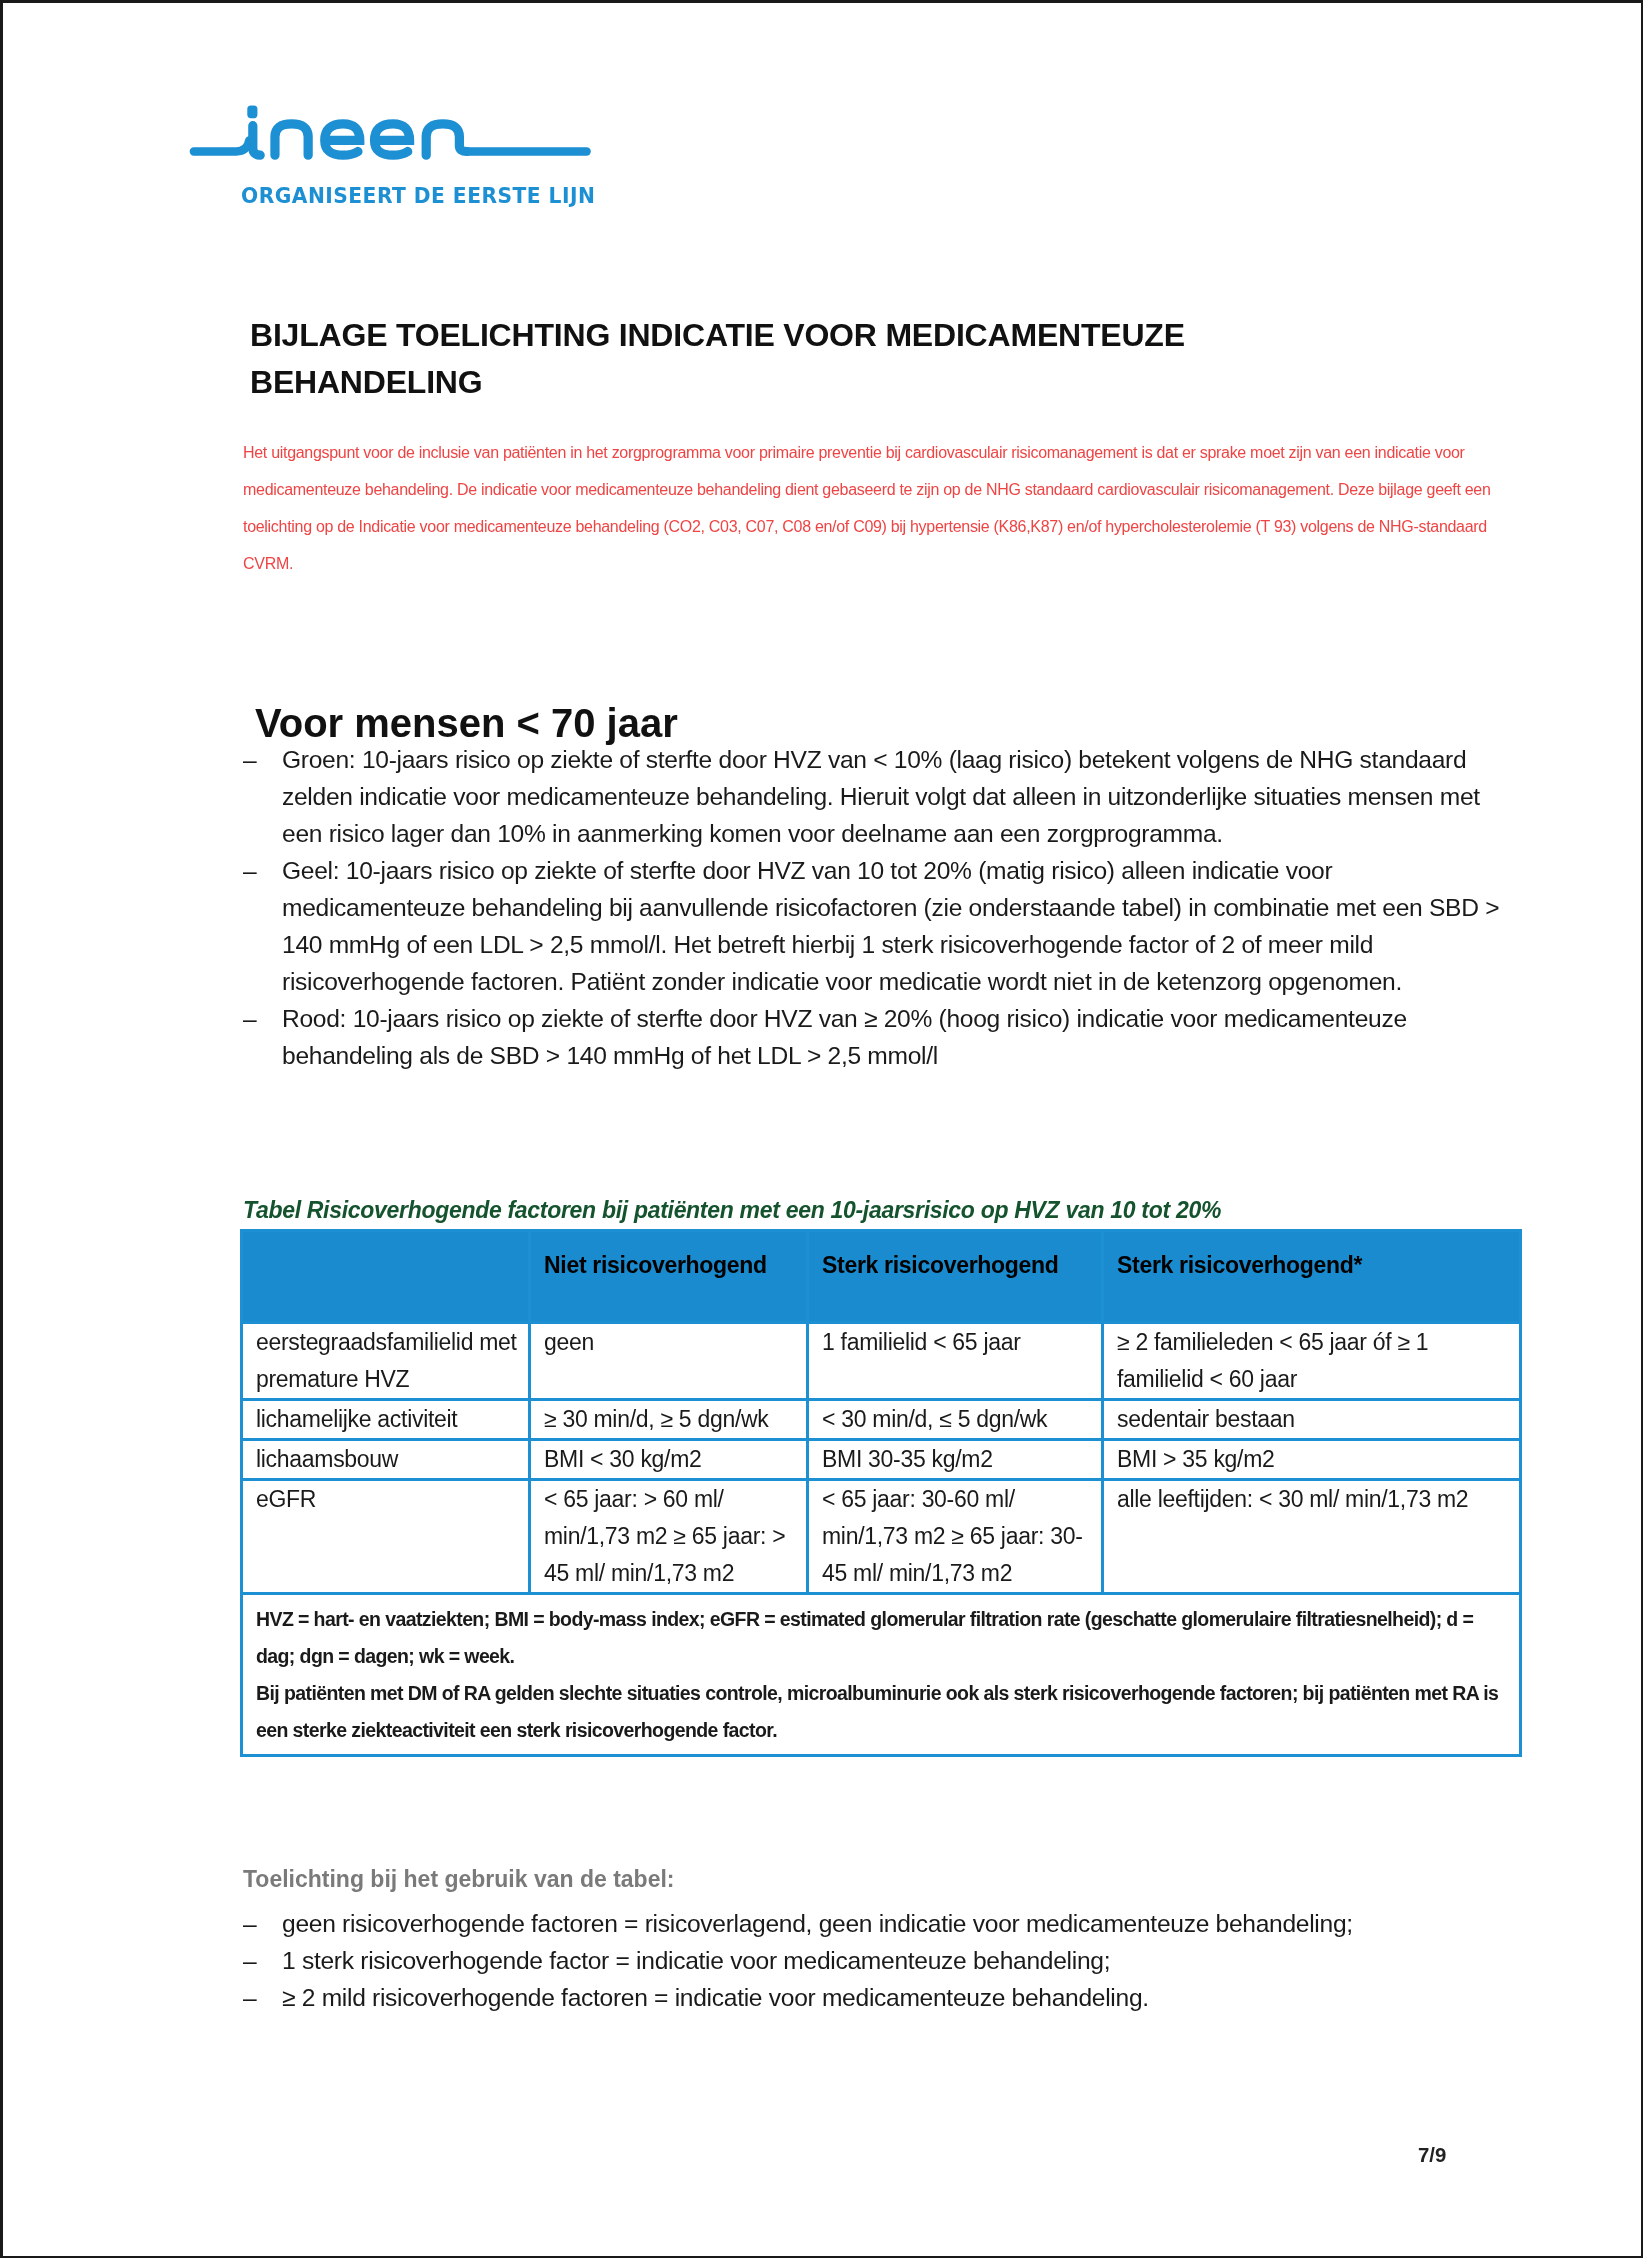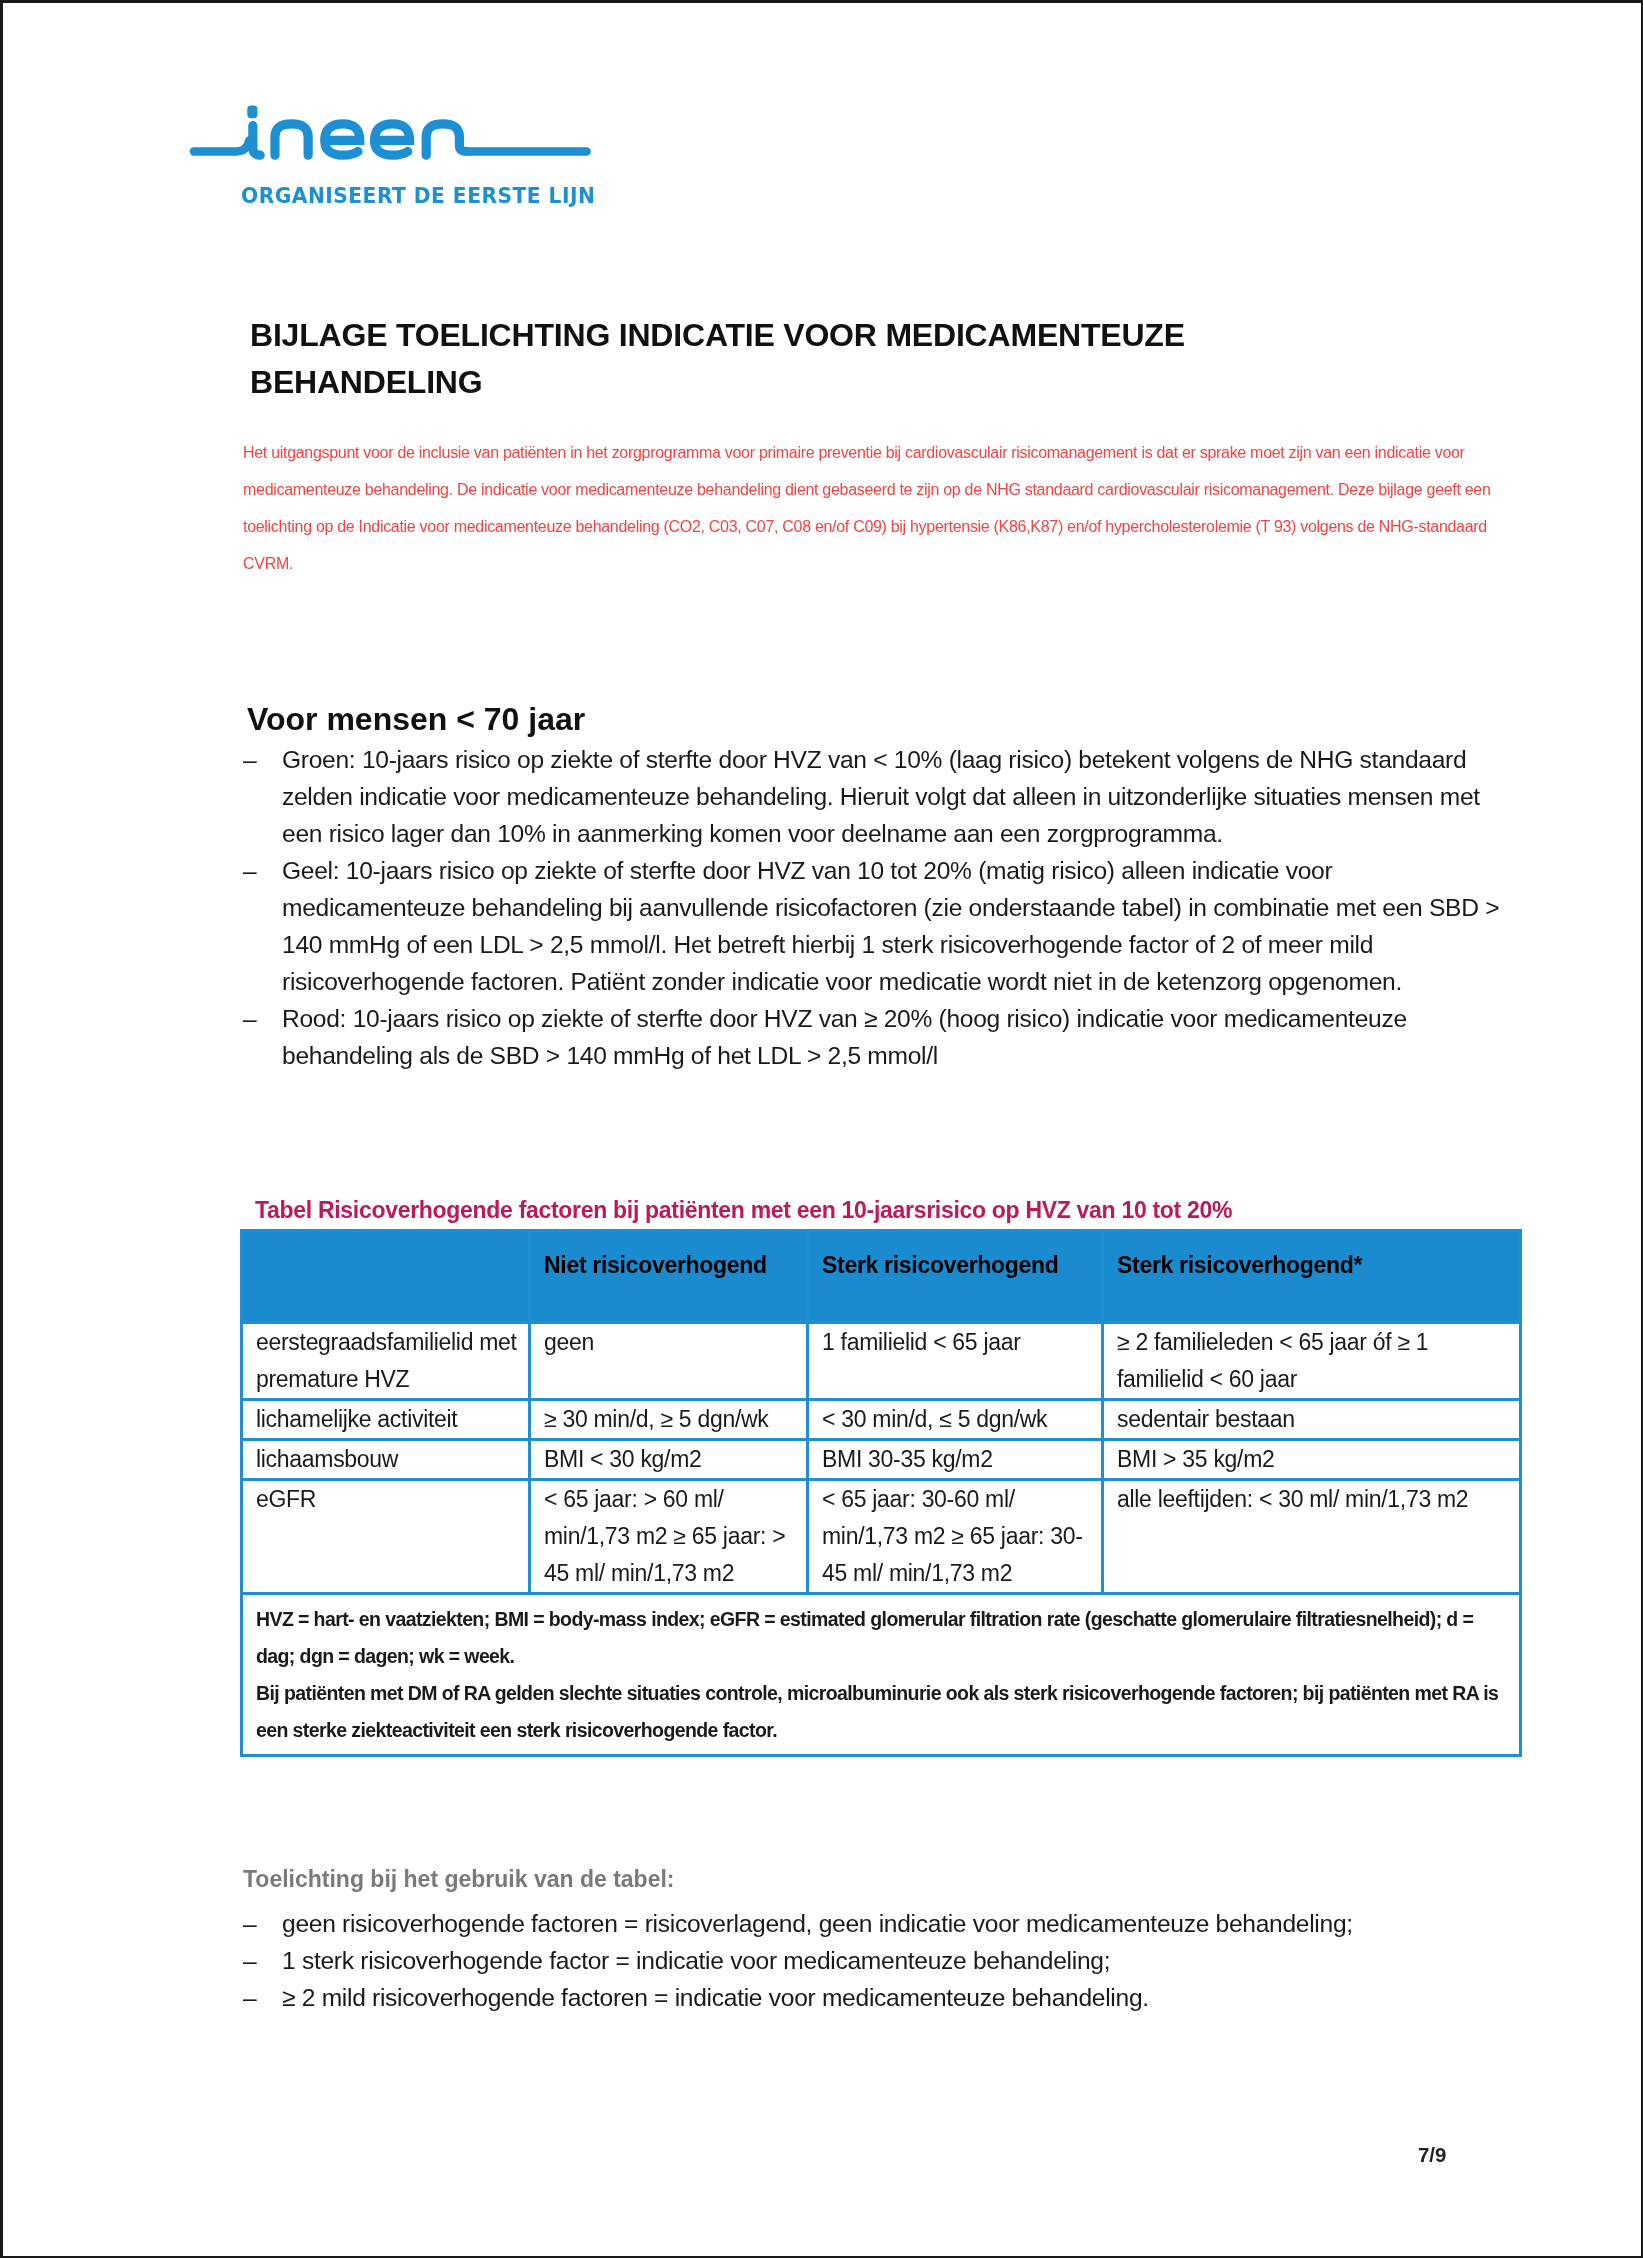--- a/index.html
+++ b/index.html
@@ -24,34 +24,34 @@
     position: absolute; left: 240px; top: 302px; width: 1113px;
     font-family: "Liberation Sans", sans-serif; font-weight: bold; font-size: 32px;
     line-height: 47px; color: #111; letter-spacing: -0.2px;
   }
   .intro {
     position: absolute; left: 240px; top: 431px; width: 1261px;
     font-family: "Liberation Sans", sans-serif; font-size: 16px; line-height: 37px; color: #ef4444;
     letter-spacing: -0.3px;
   }
   .section-heading {
-    position: absolute; left: 244px; top: 698px;
-    font-family: "Liberation Sans", sans-serif; font-size: 32px; font-weight: bold; color: #111;
+    position: absolute; left: 252px; top: 698px;
+    font-family: "Liberation Sans", sans-serif; font-size: 40px; font-weight: bold; color: #111;
   }
   .bullets {
     position: absolute; left: 240px; top: 738px; width: 1271px; margin: 0; padding: 0; list-style: none;
     font-family: "Liberation Sans", sans-serif; font-size: 24.6px; line-height: 37px; color: #1a1a1a;
     letter-spacing: -0.3px;
   }
   .bullets li { position: relative; padding-left: 39px; }
   .bullets .dash { position: absolute; left: 0; top: 0; }
   .table-caption {
-    position: absolute; left: 252px; top: 1194px; width: 1299px;
-    font-family: "Liberation Sans", sans-serif; font-weight: bold; font-size: 23px; color: #be185d;
-    letter-spacing: -0.3px; white-space: nowrap;
+    position: absolute; left: 240px; top: 1194px; width: 1299px;
+    font-family: "Liberation Sans", sans-serif; font-weight: bold; font-size: 23px; color: #14532d;
+    letter-spacing: -0.3px; white-space: nowrap; font-style: italic;
   }
   .risk-table {
     position: absolute; left: 237px; top: 1226px; width: 1282px;
     border-collapse: collapse; table-layout: fixed;
     font-family: "Liberation Sans", sans-serif; font-size: 23px; line-height: 37px; color: #1a1a1a;
     letter-spacing: -0.3px;
   }
   .risk-table th, .risk-table td {
     border: 3.7px solid #1d8fd3; vertical-align: top; text-align: left; padding: 0 9.3px 0 13px;
   }

